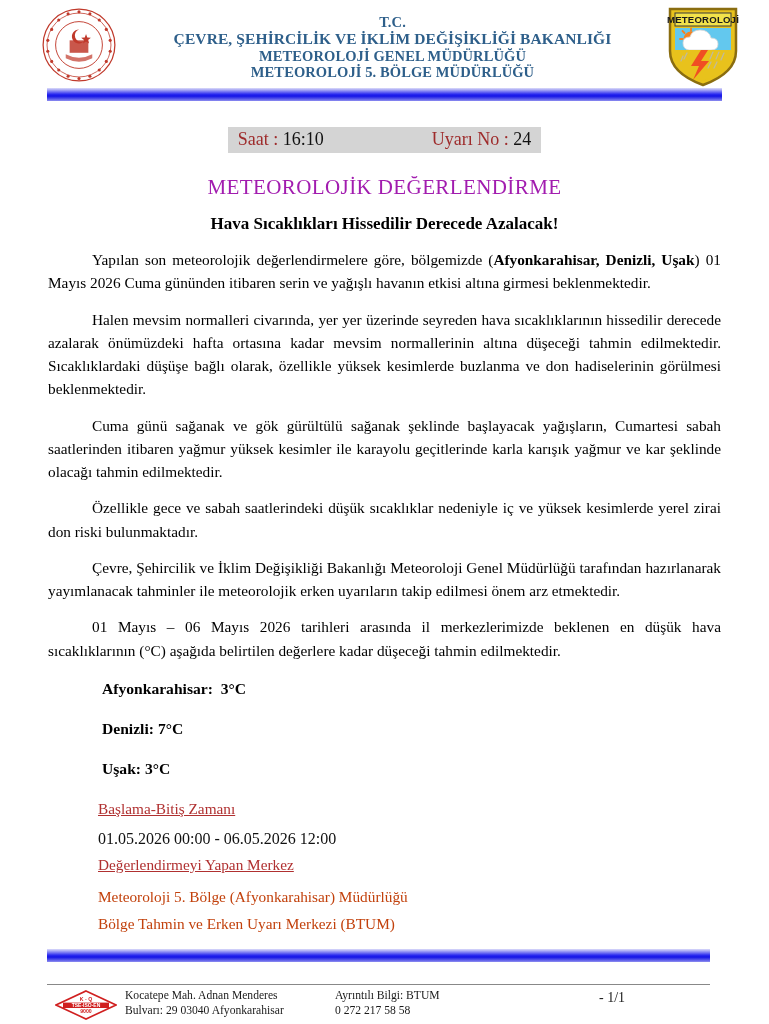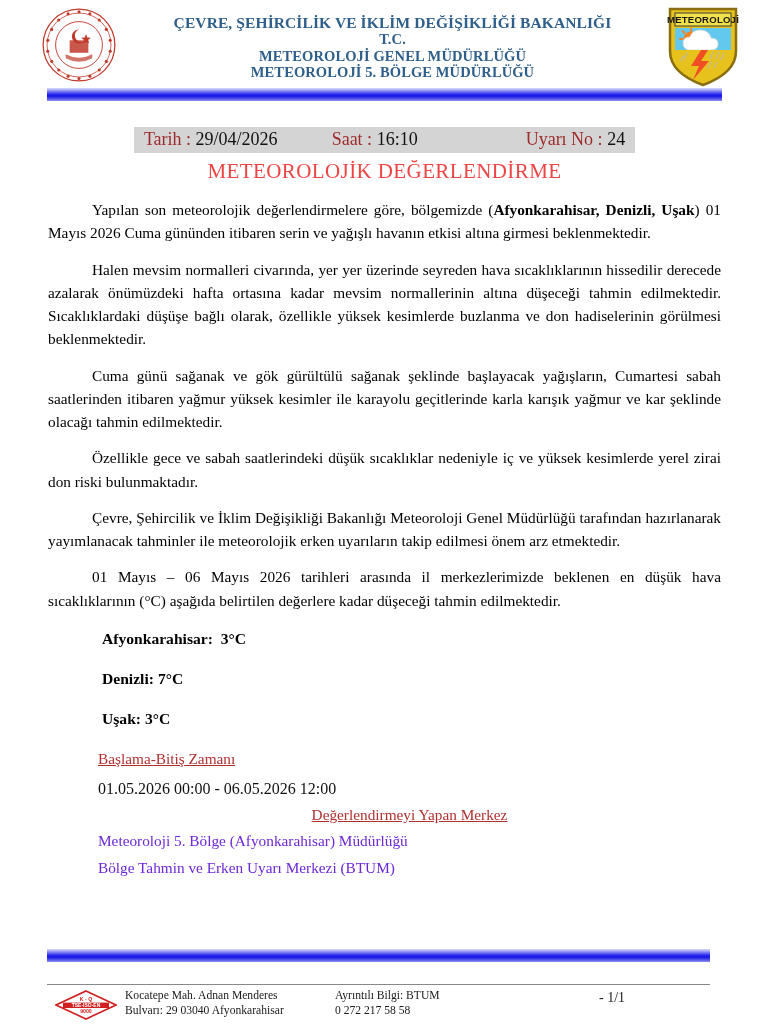--- a/index.html
+++ b/index.html
@@ -97,23 +97,23 @@
     white-space: nowrap;
   }
   .info-cell.c1 { padding-right: 54px; }
   .info-cell.c2 { padding-right: 108px; }
   .info-label { color: #9e2b2b; }
   .info-value { color: #111111; }
 
   
   .doc-title {
     text-align: center;
-    color: #ef4444;
+    color: #a21caf;
     font-size: 21px;
-    margin-top: 6px;
+    margin-top: 22px;
     letter-spacing: 0.4px;
   }
   .doc-subtitle {
     text-align: center;
     color: #000000;
     font-size: 17px;
     font-weight: bold;
     margin-top: 14px;
   }
 
@@ -150,30 +150,29 @@
   }
   .meta-heading {
     color: #b03030;
     text-decoration: underline;
     font-size: 15.3px;
     margin-bottom: 12px;
     margin-top: 9px;
   }
   .meta-heading.second {
     margin-top: 6px;
-    margin-bottom: 8px;
-    text-align: center;
+    margin-bottom: 14px;
   }
   .meta-value-black {
     color: #111111;
     font-size: 16px;
     margin-bottom: 8px;
   }
   .meta-value-blue {
-    color: #6d28d9;
+    color: #c2410c;
     font-size: 15.3px;
     margin-bottom: 9px;
     font-family: Liberation Serif, serif;
   }
 
   
   .footer-wrap {
     position: absolute;
     left: 0;
     right: 12px;
@@ -242,22 +241,22 @@
             <circle cx="36" cy="10" r="2"></circle>
         </g>
         <path d="M38 44 h24 v16 h-24 z" fill="#c0392b" opacity="0.85"></path>
         <path d="M33 62 q17 9 34 0 l0 5 q-17 9 -34 0 z" fill="#c0392b" opacity="0.7"></path>
         <path d="M50 30 a9 9 0 1 0 6 15.6 a7 7 0 1 1 -6 -15.6 z" fill="#c0392b"></path>
         <path d="M59 36 l1.6 4.4 l4.6 .2 l-3.6 2.9 l1.3 4.5 l-3.9 -2.6 l-3.9 2.6 l1.3 -4.5 l-3.6 -2.9 l4.6 -.2 z" fill="#c0392b"></path>
       </svg>
     </div>
 
     <div class="header-text">
+      <div class="ln ln-1">T.C.</div>
       <div class="ln ln-2">ÇEVRE, ŞEHİRCİLİK VE İKLİM DEĞİŞİKLİĞİ BAKANLIĞI</div>
-      <div class="ln ln-1">T.C.</div>
       <div class="ln ln-3">METEOROLOJİ GENEL MÜDÜRLÜĞÜ</div>
       <div class="ln ln-4">METEOROLOJİ 5. BÖLGE MÜDÜRLÜĞÜ</div>
     </div>
 
     <div class="logo-right">
       <svg viewBox="0 0 72 82" width="72" height="82" aria-hidden="true">
         <path d="M3 3 h66 v42 q0 22 -33 34 q-33 -12 -33 -34 z" fill="#e8c21c" stroke="#8a6d10" stroke-width="2.5"></path>
         <rect x="8" y="7" width="56" height="13" fill="#f2e24a" stroke="#3a3a3a" stroke-width="1"></rect>
         <text x="36" y="17.4" font-family="'Liberation Sans', sans-serif" font-size="9.6" font-weight="bold" fill="#1a1a1a" text-anchor="middle" letter-spacing="0.2">METEOROLOJİ</text>
         <path d="M8 22 h56 v22 h-56 z" fill="#63c8ee"></path>
@@ -281,33 +280,31 @@
           <line x1="16" y1="50" x2="14" y2="55"></line>
         </g>
       </svg>
     </div>
   </div>
 
   <div class="blue-bar top"></div>
 
   <div class="info-bar-wrap">
     <div class="info-bar">
-      <span class="info-cell c1">
-        <span class="info-label">Tarih : </span><span class="info-value">29/04/2026</span>
-      </span>
       <span class="info-cell c2">
         <span class="info-label">Saat : </span><span class="info-value">16:10</span>
       </span>
       <span class="info-cell c3">
         <span class="info-label">Uyarı No : </span><span class="info-value">24</span>
       </span>
     </div>
   </div>
 
   <div class="doc-title">METEOROLOJİK DEĞERLENDİRME</div>
+  <div class="doc-subtitle">Hava Sıcaklıkları Hissedilir Derecede Azalacak!</div>
 
   <div class="content">
 
     <p class="para"><span>Yapılan son meteorolojik değerlendirmelere göre, bölgemizde (</span><b>Afyonkarahisar, Denizli, Uşak</b><span>) 01 Mayıs 2026 Cuma gününden itibaren serin ve yağışlı havanın etkisi altına girmesi beklenmektedir.</span></p>
 
     <p class="para">Halen mevsim normalleri civarında, yer yer üzerinde seyreden hava sıcaklıklarının hissedilir derecede azalarak önümüzdeki hafta ortasına kadar mevsim normallerinin altına düşeceği tahmin edilmektedir. Sıcaklıklardaki düşüşe bağlı olarak, özellikle yüksek kesimlerde buzlanma ve don hadiselerinin görülmesi beklenmektedir.</p>
     <p class="para">Cuma günü sağanak ve gök gürültülü sağanak şeklinde başlayacak yağışların, Cumartesi sabah saatlerinden itibaren yağmur yüksek kesimler ile karayolu geçitlerinde karla karışık yağmur ve kar şeklinde olacağı tahmin edilmektedir.</p>
     <p class="para">Özellikle gece ve sabah saatlerindeki düşük sıcaklıklar nedeniyle iç ve yüksek kesimlerde yerel zirai don riski bulunmaktadır.</p>
     <p class="para">Çevre, Şehircilik ve İklim Değişikliği Bakanlığı Meteoroloji Genel Müdürlüğü tarafından hazırlanarak yayımlanacak tahminler ile meteorolojik erken uyarıların takip edilmesi önem arz etmektedir.</p>
     <p class="para">01 Mayıs – 06 Mayıs 2026 tarihleri arasında il merkezlerimizde beklenen en düşük hava sıcaklıklarının (°C) aşağıda belirtilen değerlere kadar düşeceği tahmin edilmektedir.</p>

